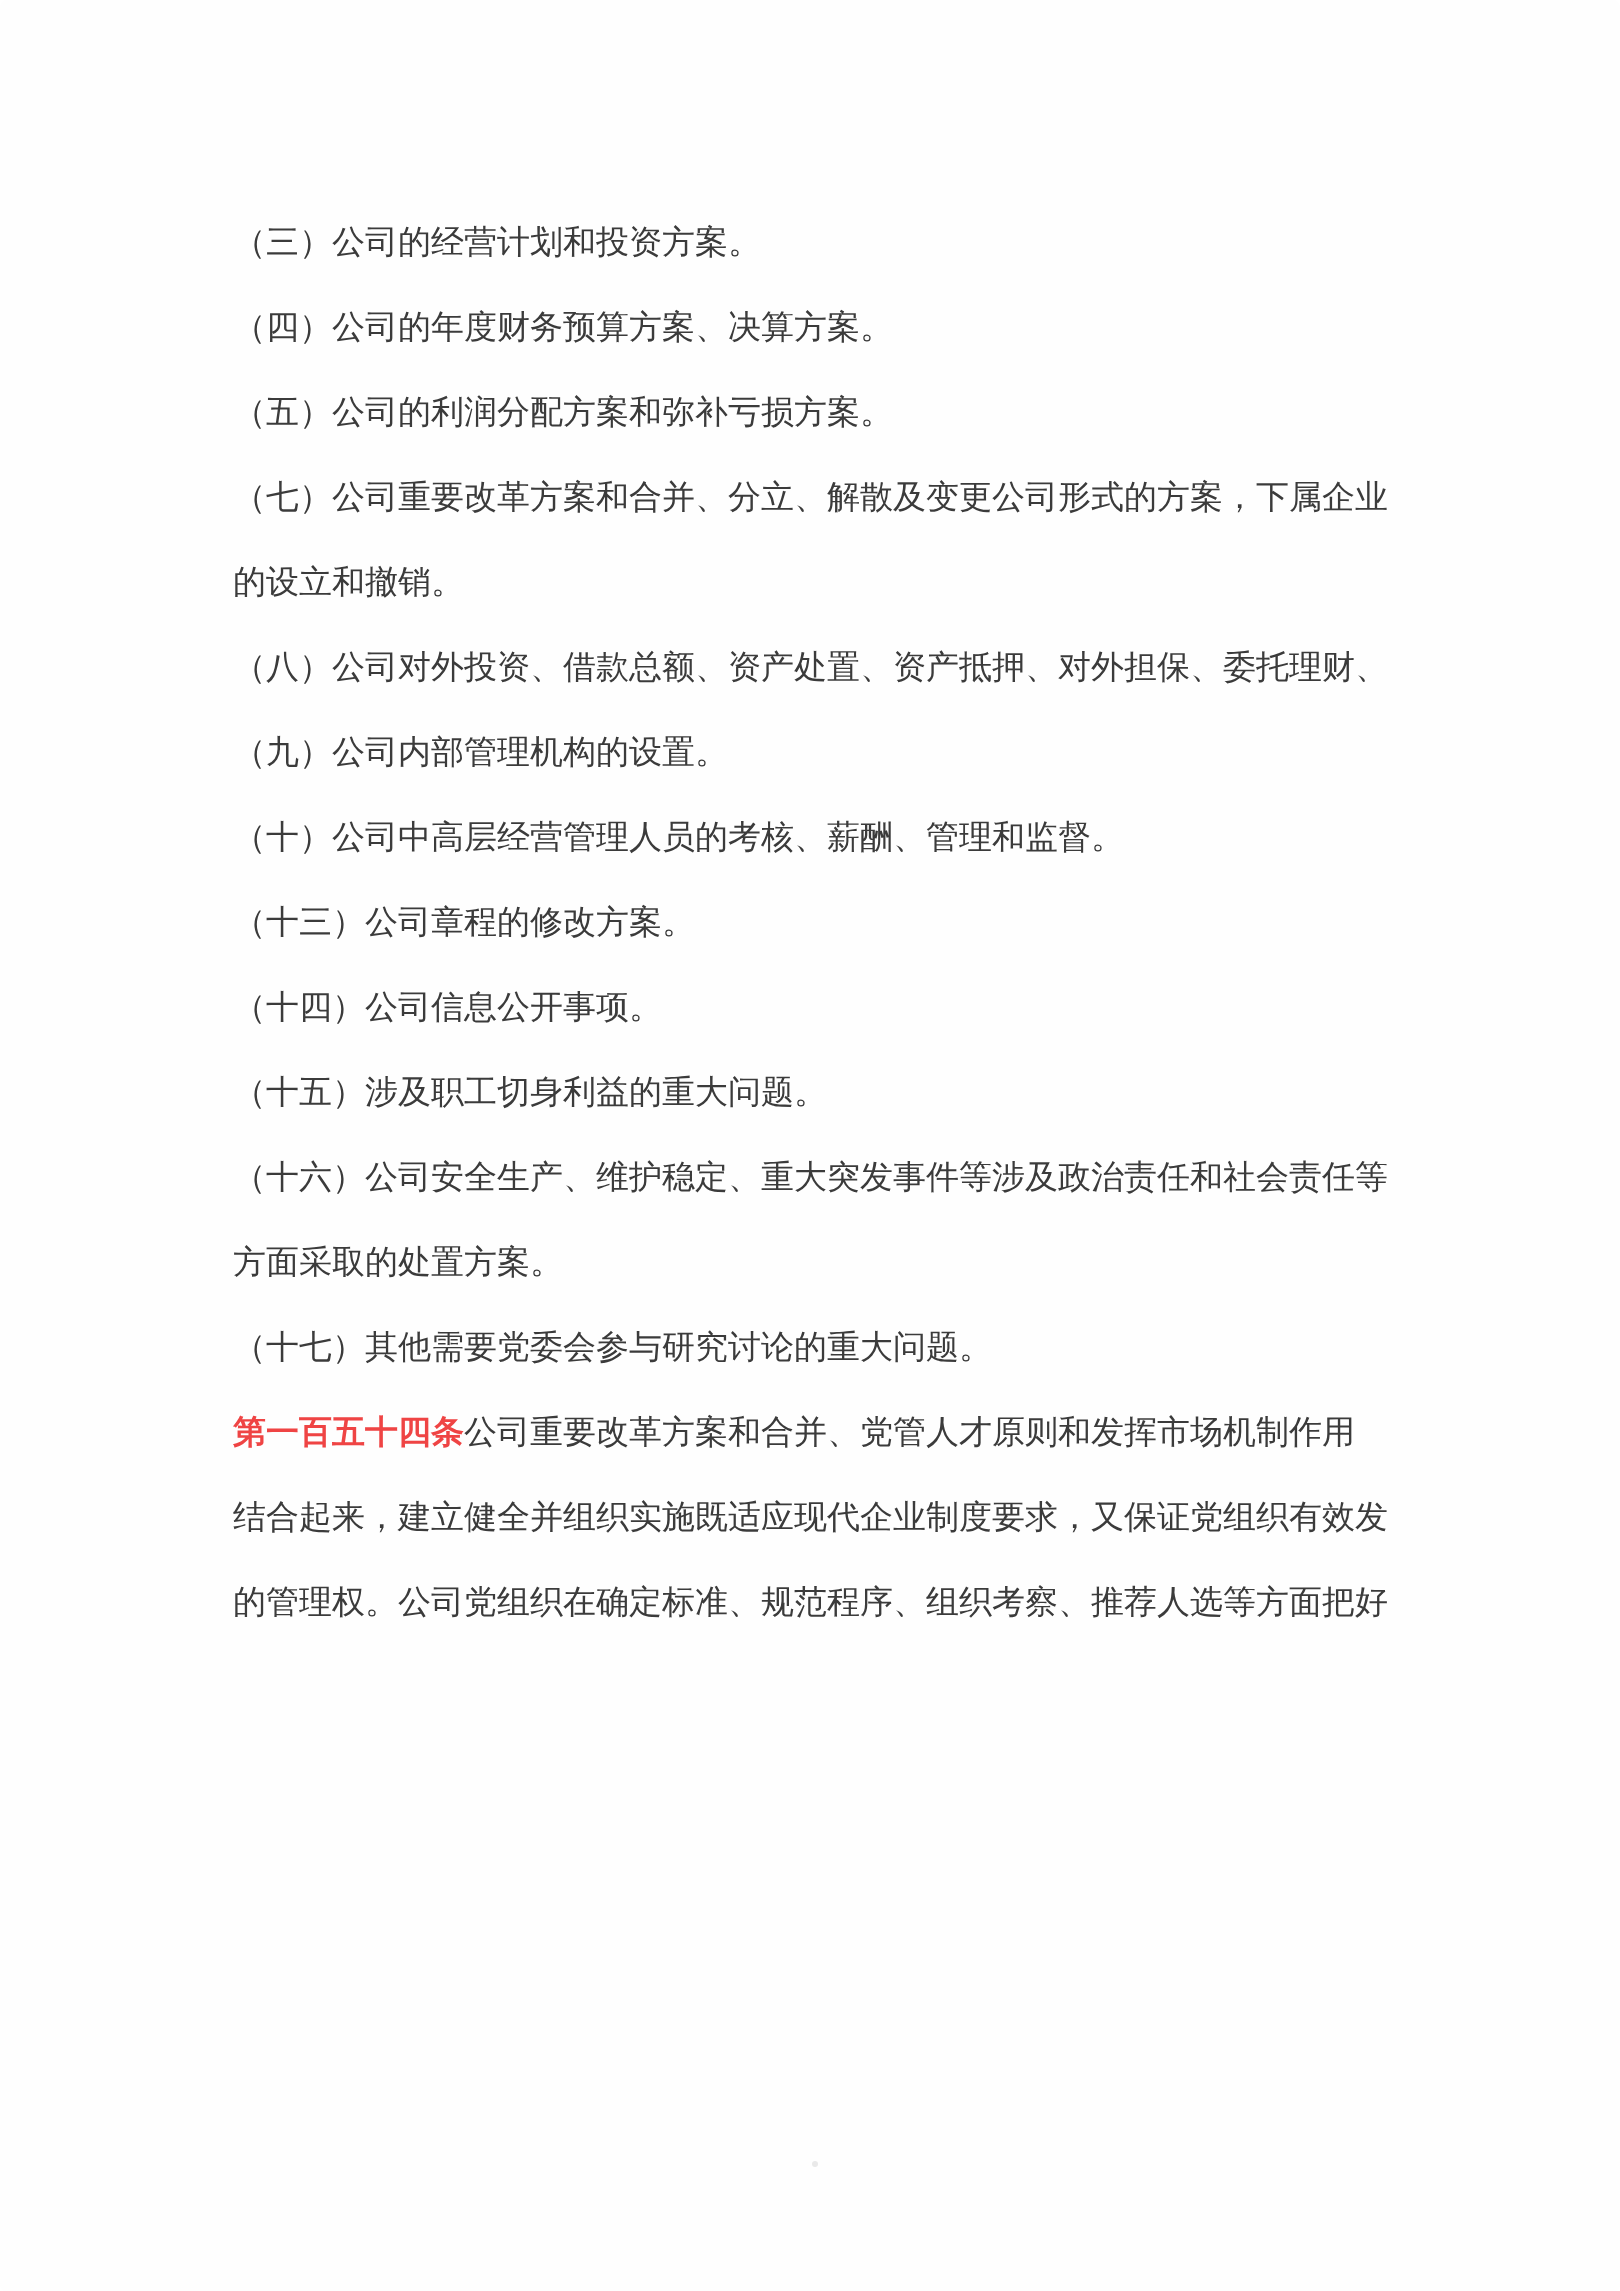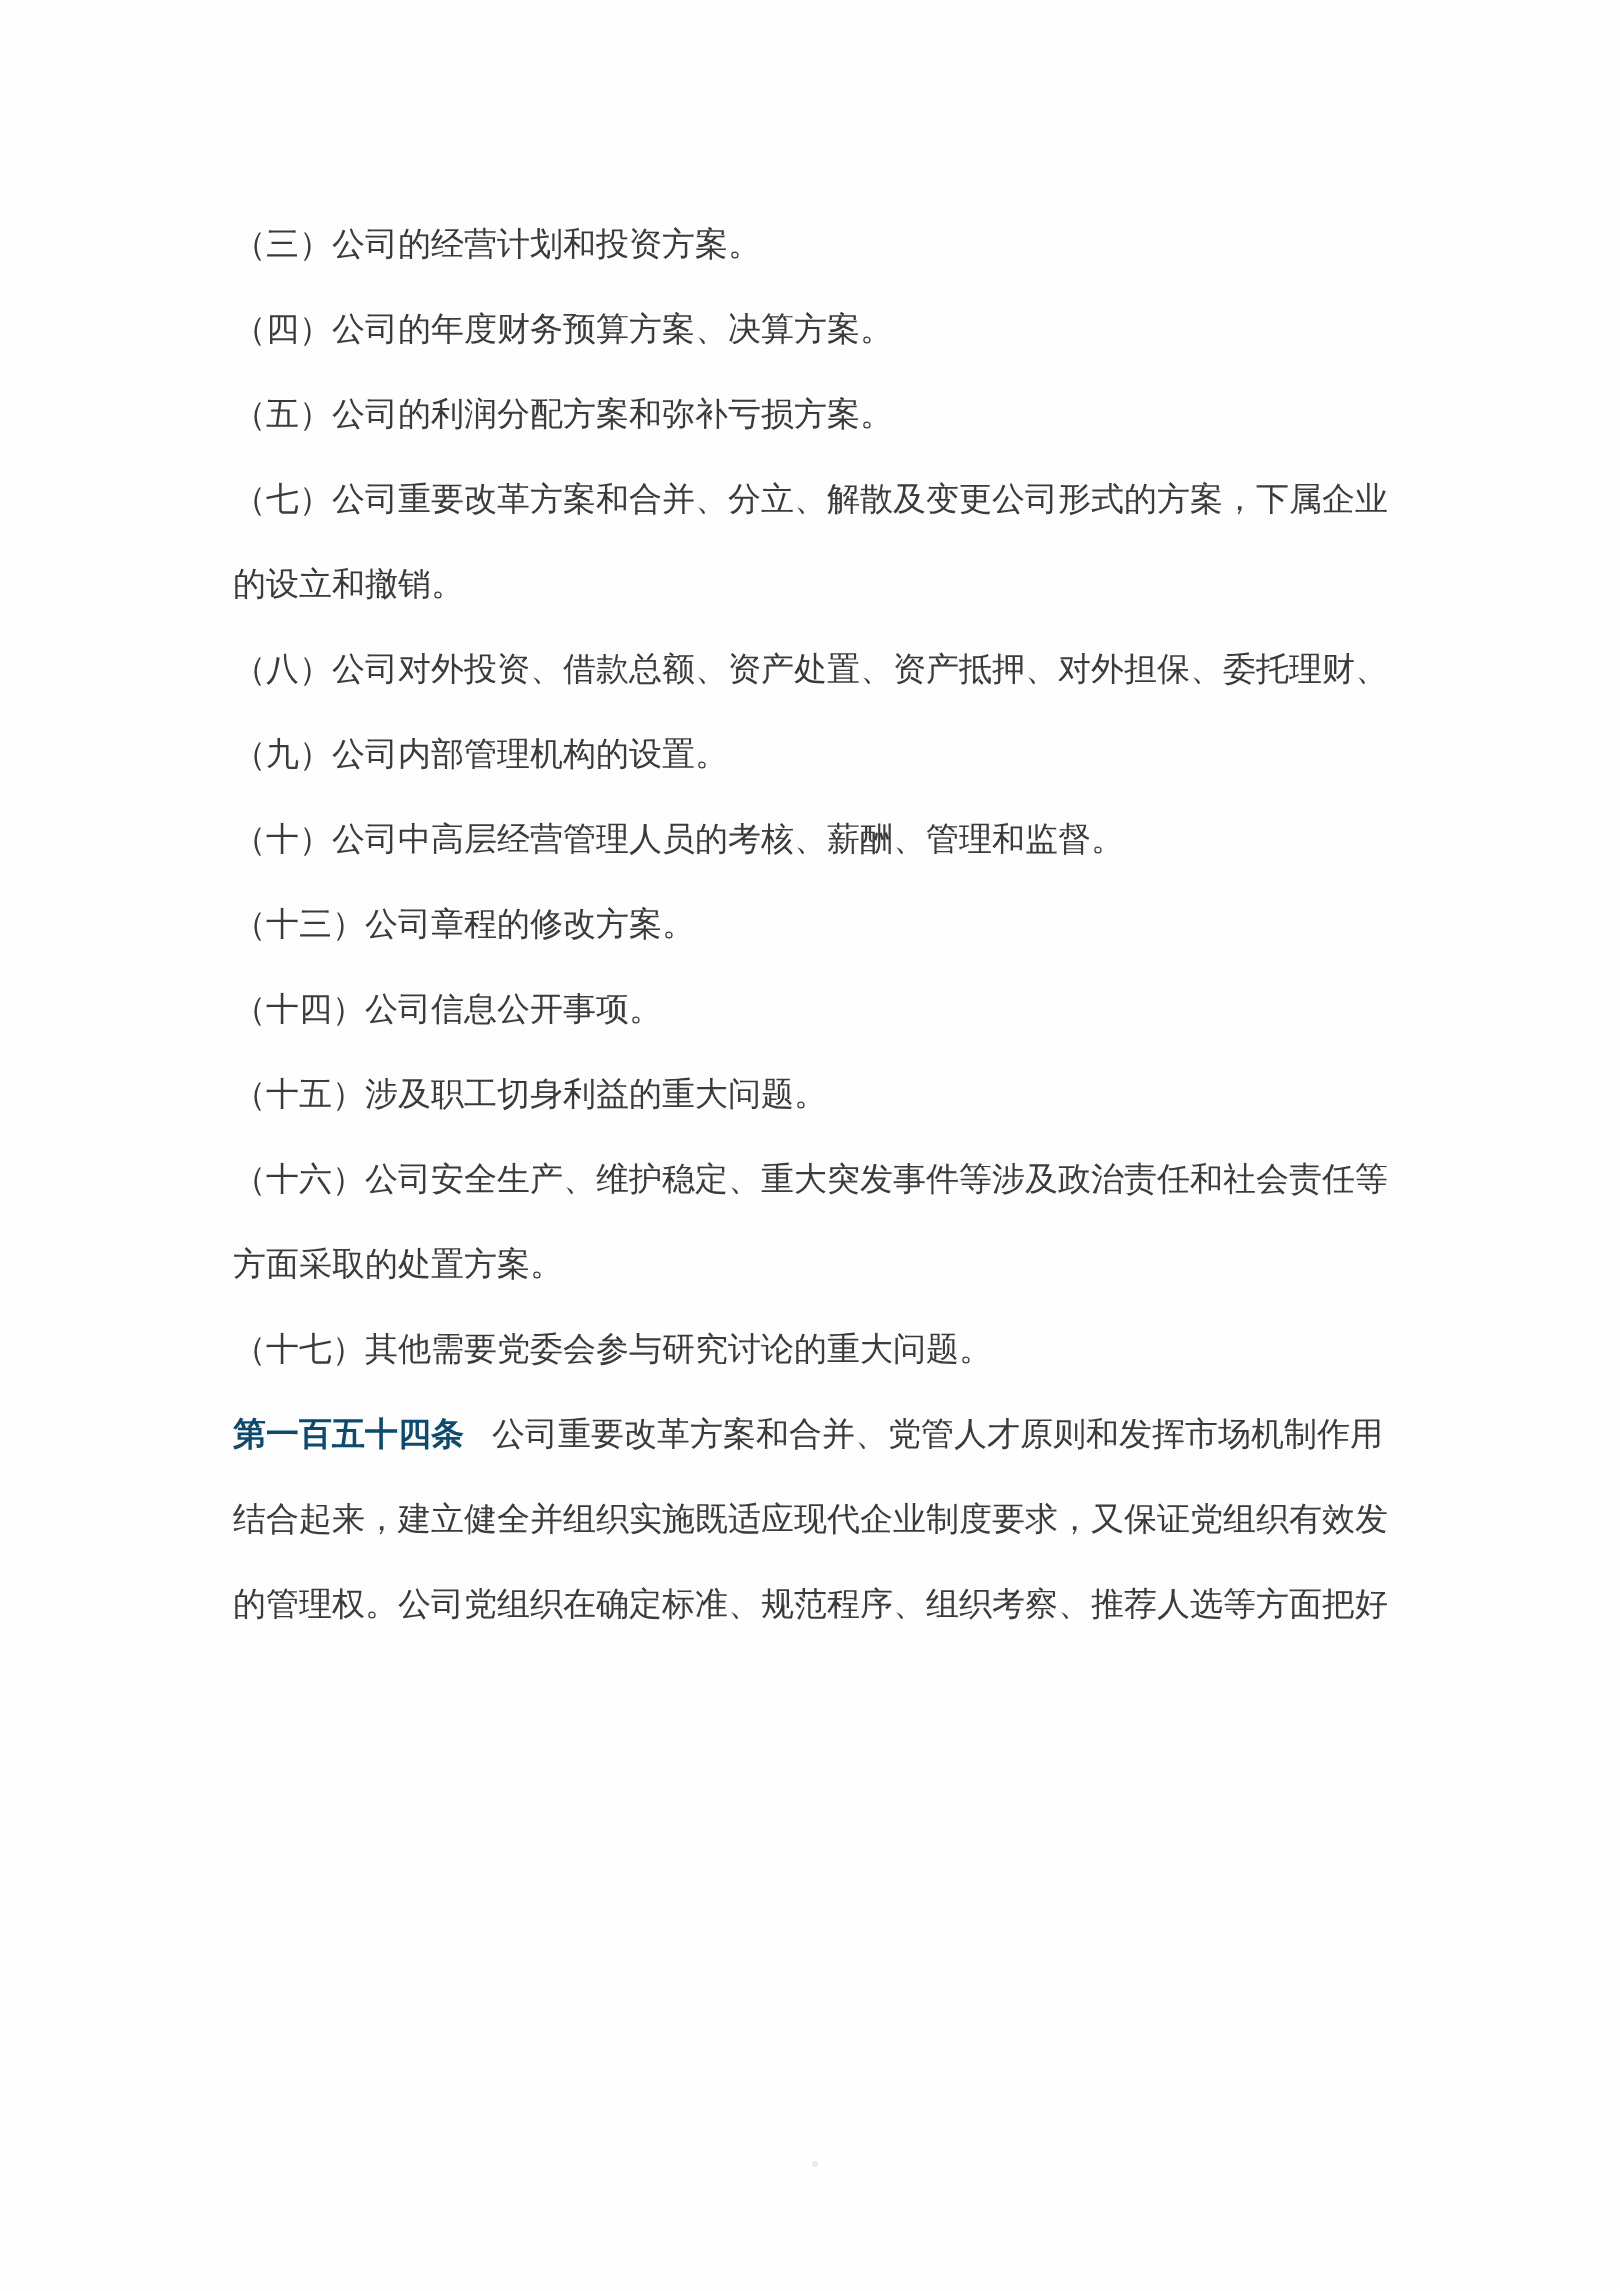--- a/index.html
+++ b/index.html
@@ -7,35 +7,35 @@
     padding: 0;
     background: #ffffff;
   }
   .page {
     position: relative;
     width: 1620px;
     height: 2292px;
     background: #fefefe;
     box-sizing: border-box;
     padding: 202px 196px 0 233px;
-    font-family: Liberation Serif, serif;
+    font-family: Liberation Mono, monospace;
     font-size: 33px;
     line-height: 85px;
     color: #3b3b3b;
     overflow: hidden;
     border-radius: 7px;
   }
   .doc-line {
     white-space: nowrap;
     letter-spacing: 0px;
   }
   .art-num {
     font-weight: bold;
-    color: #0c4a6e;
-    margin-right: 28px;
+    color: #ef4444;
+    margin-right: 0;
   }
   
   .scan-speck {
     position: absolute;
     left: 812px;
     top: 2161px;
     width: 5.9px;
     height: 5.9px;
     background: #e9e9e9;
     border-radius: 50%;

